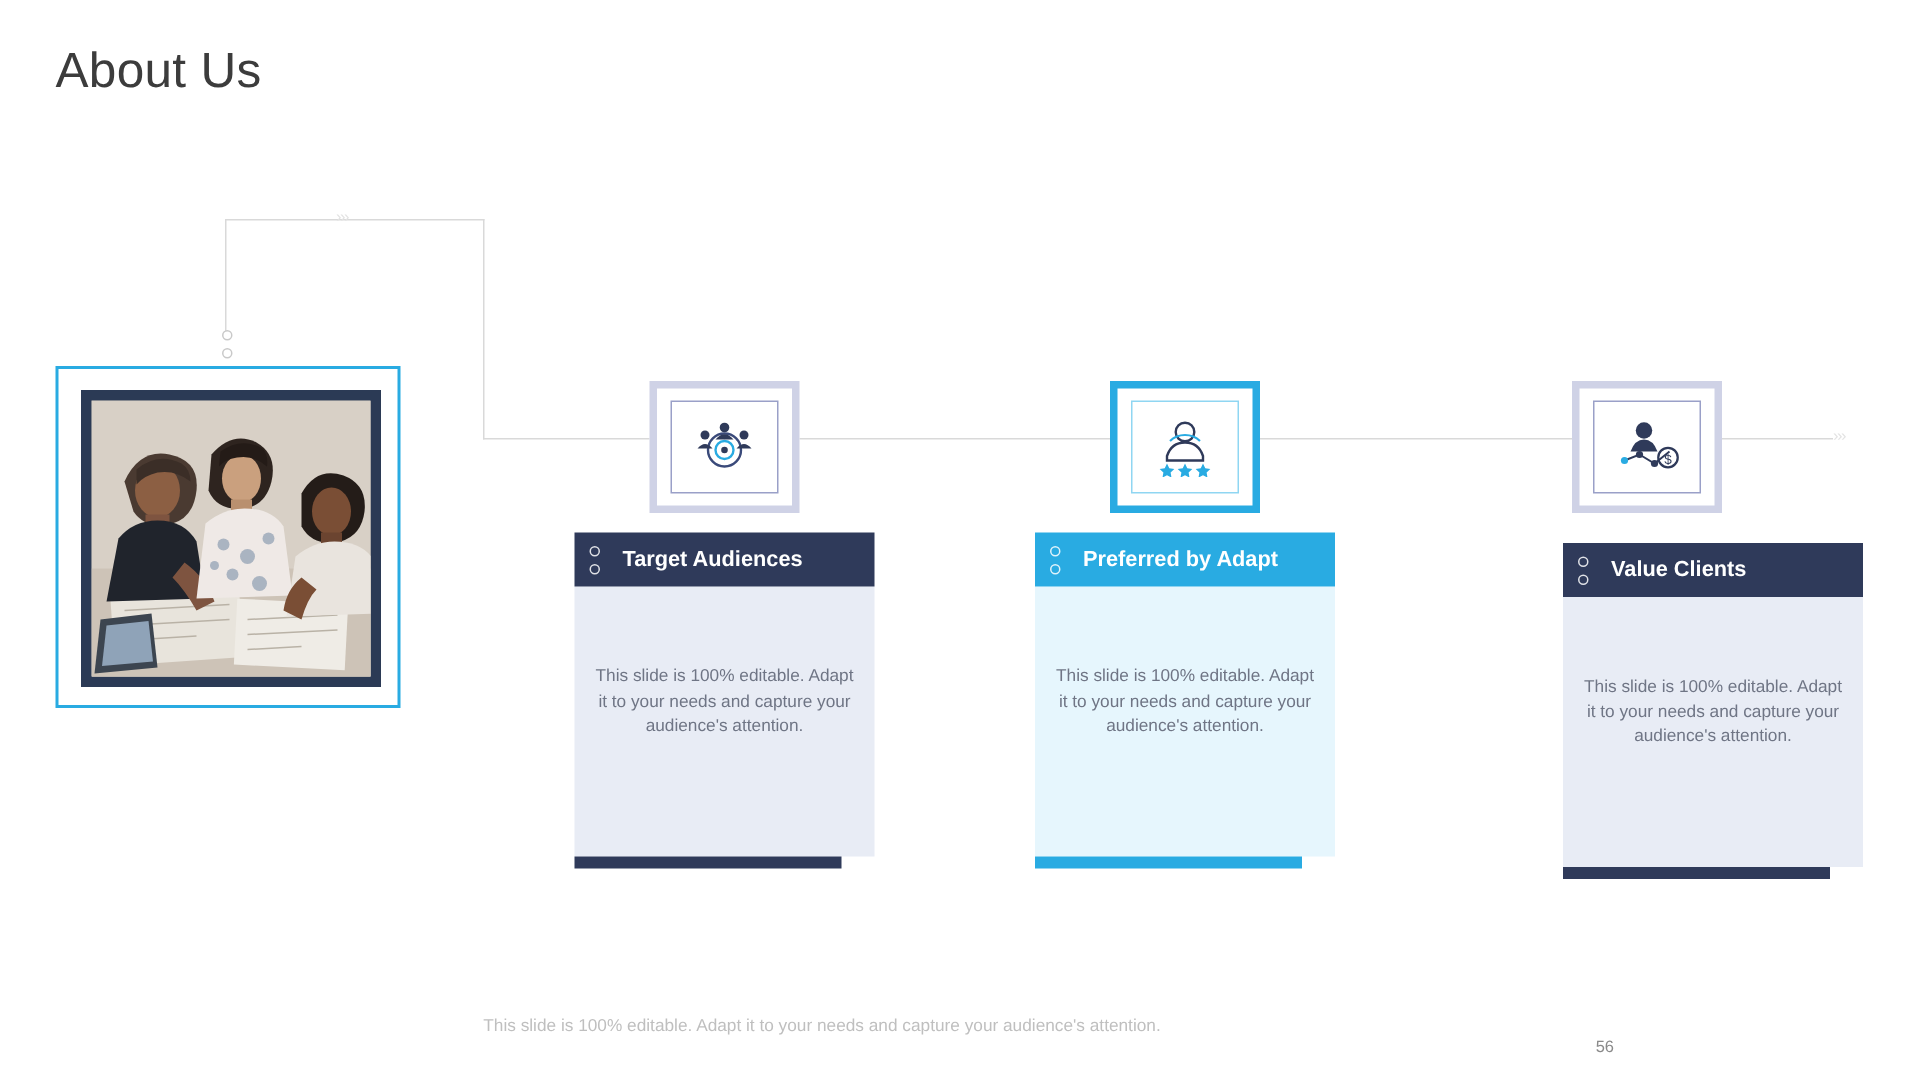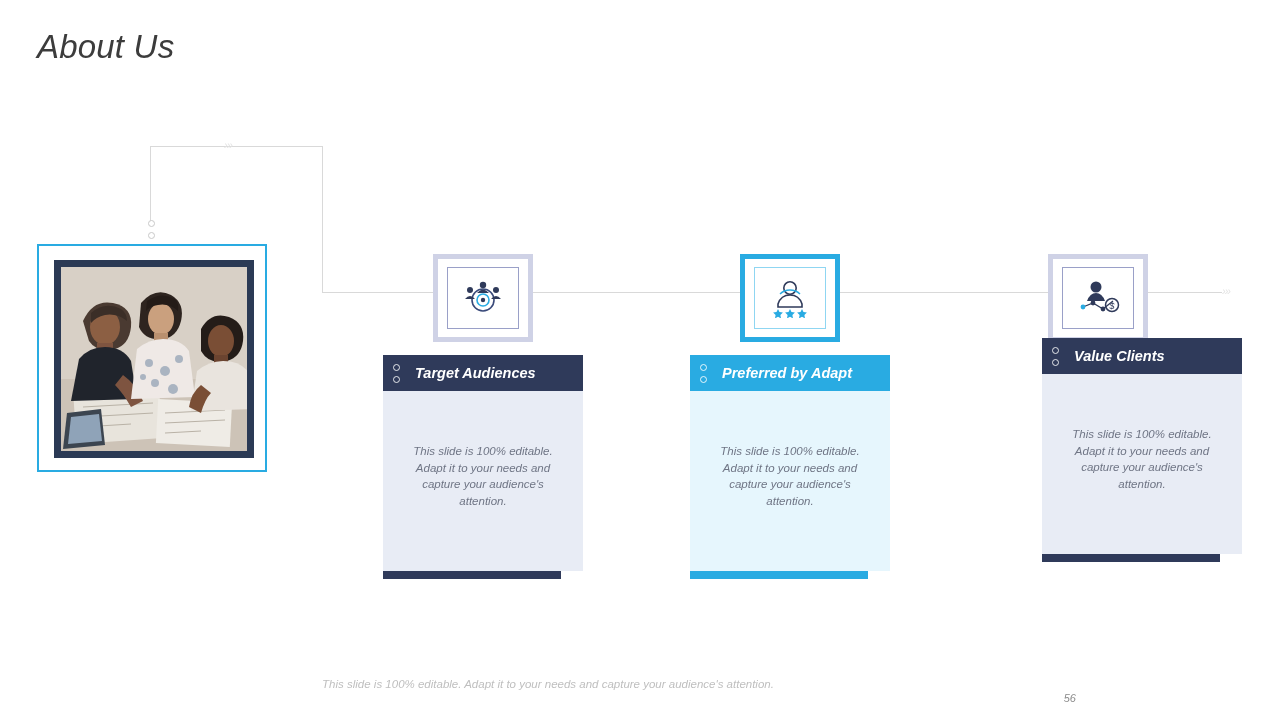--- a/index.html
+++ b/index.html
@@ -3,21 +3,21 @@
 <meta charset="utf-8">
 <style>
   html,body{margin:0;padding:0;}
   body{
     width:1280px;height:720px;
     background:#ffffff;
     font-family:"Liberation Sans",sans-serif;
     overflow:hidden;
     position:relative;
   }
-  .slide{position:relative;width:1096px;height:720px;font-style:italic;}
+  .slide{position:relative;width:1096px;height:720px;}
 
   
   .title{
     position:absolute;left:37px;top:28px;
     font-size:33px;color:#3c3c3c;font-weight:400;letter-spacing:.2px;
   }
 
   
   .line{position:absolute;background:#d9d9d9;}
   .h-line{height:1px;}
@@ -228,21 +228,21 @@
       <span class="bullets">
           <i></i>
           <i></i>
         </span>
       <span>Preferred by Adapt</span>
     </div>
     <div class="card-body cyan">This slide is 100% editable. Adapt it to your needs and capture your audience's attention.</div>
     <div class="card-foot" style="background:#29abe2;"></div>
   </div>
 
-  <div class="card" style="left:998px;top:338px;padding-left:44px;">
+  <div class="card" style="left:998px;top:362px;padding-left:44px;">
     <div class="card-head" style="background:#2f3a5a;">
       <span class="bullets">
           <i></i>
           <i></i>
         </span>
       <span>Value Clients</span>
     </div>
     <div class="card-body">This slide is 100% editable. Adapt it to your needs and capture your audience's attention.</div>
     <div class="card-foot" style="background:#2f3a5a;"></div>
   </div>

